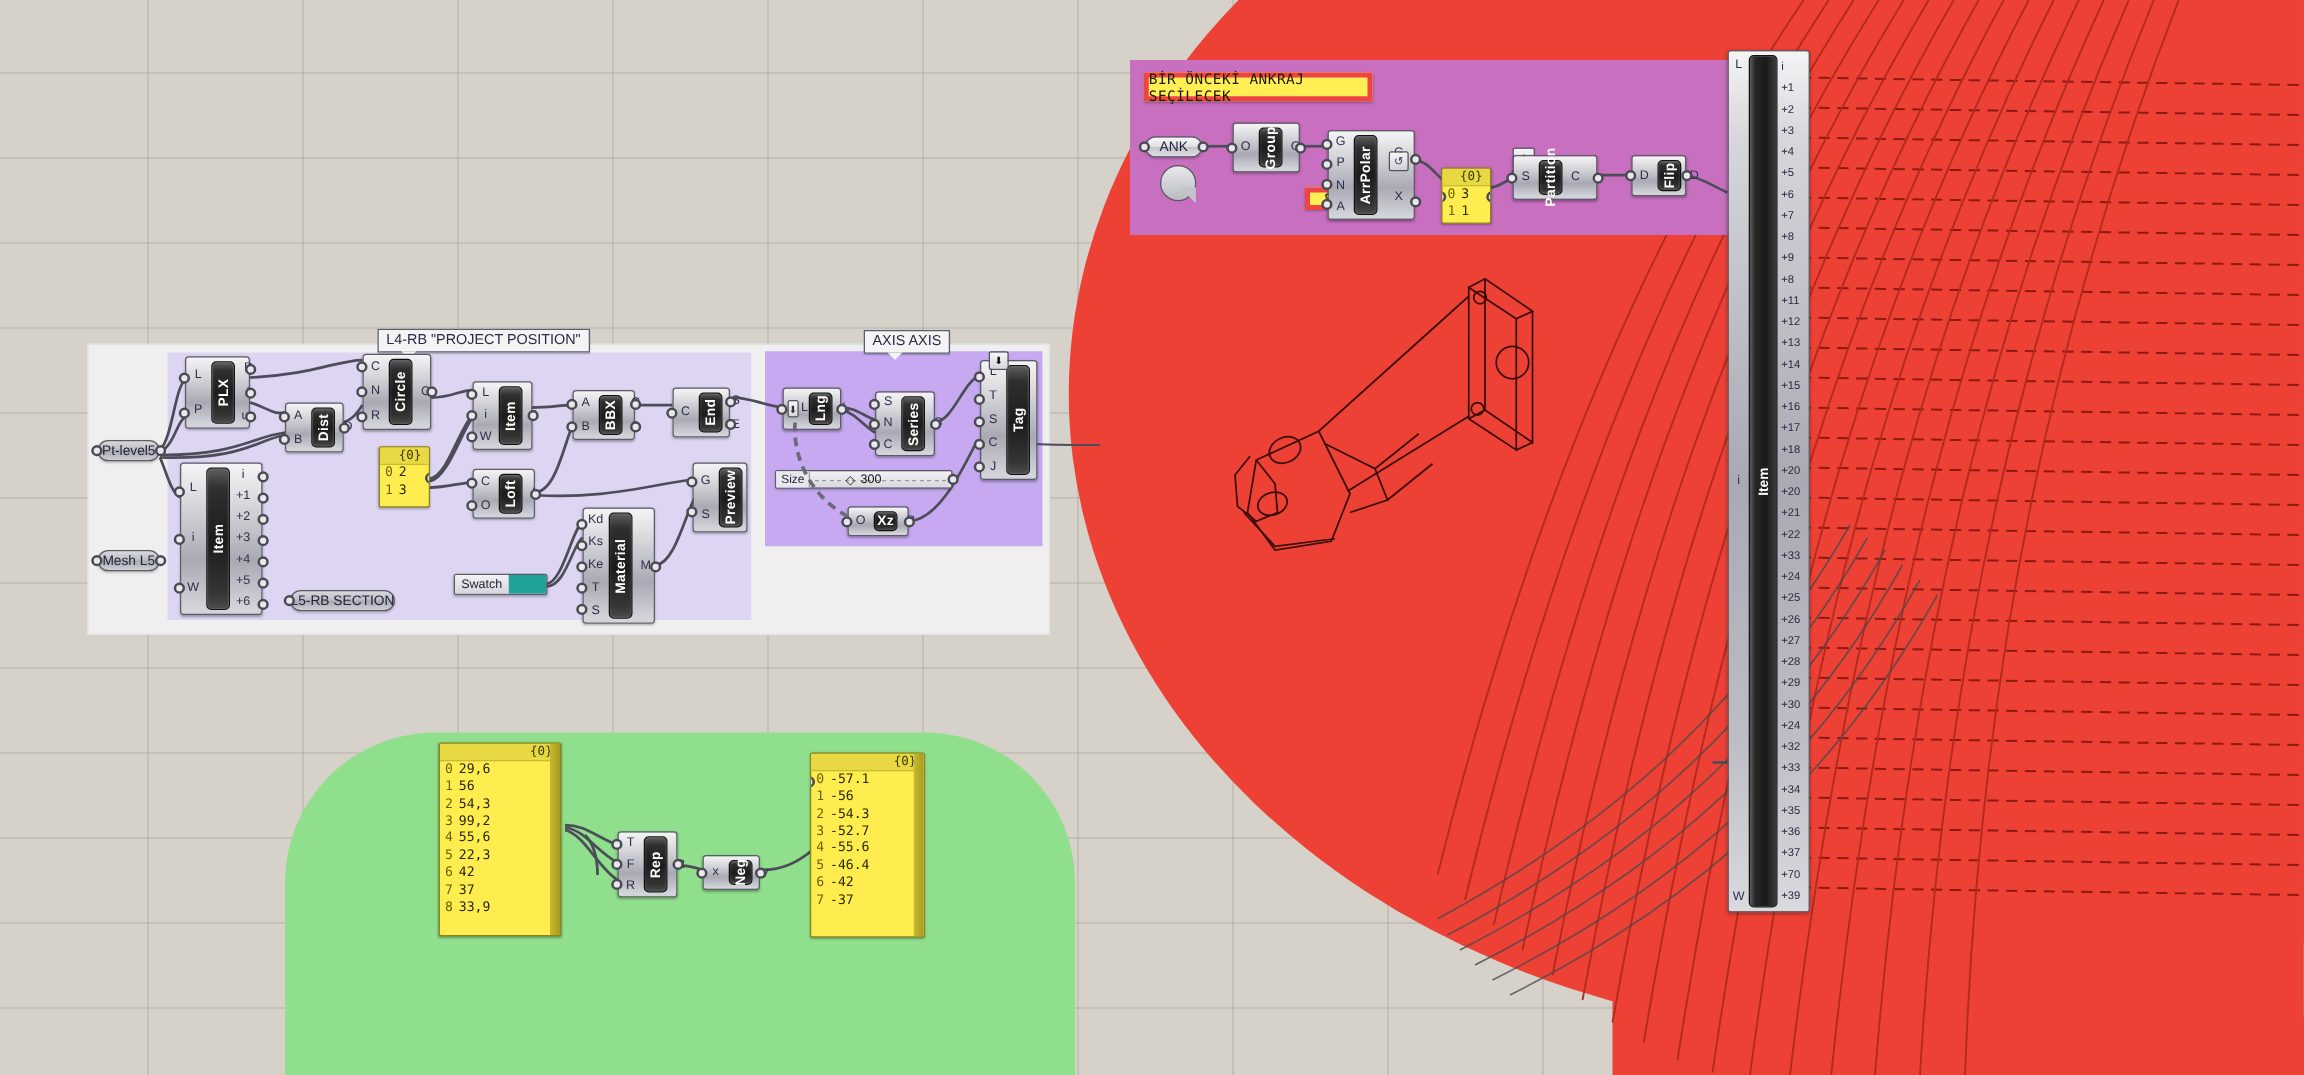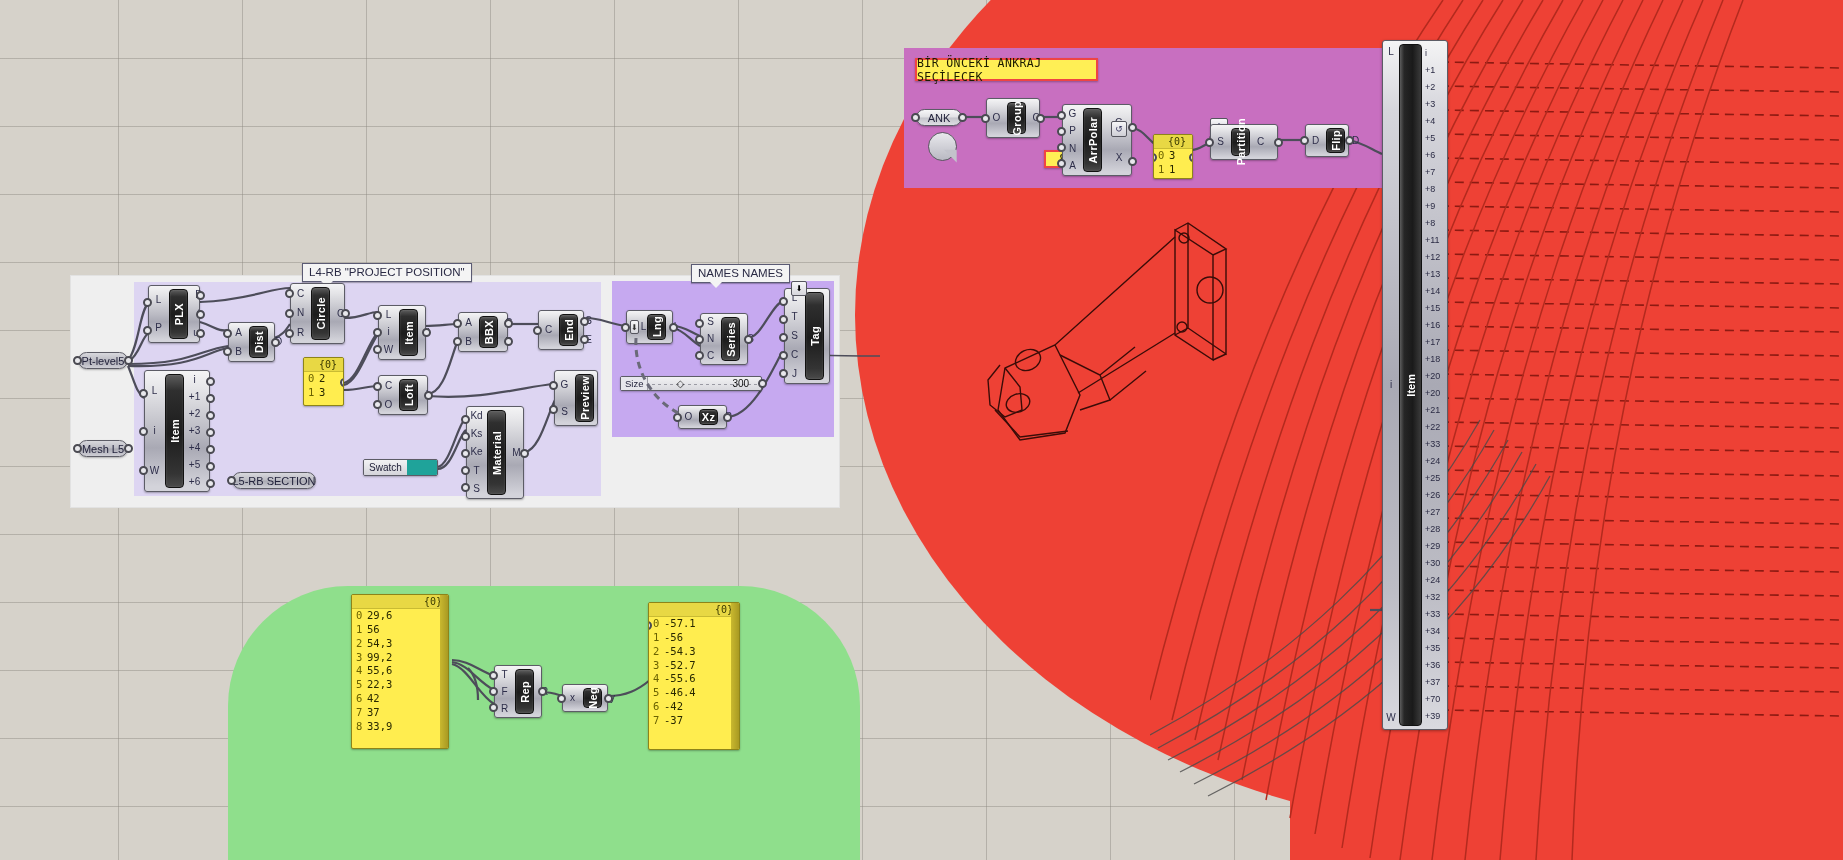--- a/index.html
+++ b/index.html
@@ -122,40 +122,40 @@
   .panel .hdr{background:#e8d844;text-align:right;padding:1px 6px 1px 0;font-size:10px;color:#3a3a00;border-bottom:1px solid #c9bb33;}
   .panel .row{display:flex;line-height:1.32;}
   .panel .row .idx{width:15px;color:#6a6200;padding-left:4px;box-sizing:border-box;}
   .panel .row .val{flex:1;}
   .panel.scroll:after{
     content:"";position:absolute;right:0;top:0;width:8px;height:100%;
     background:linear-gradient(to right,#c9b82f,#a99a22);
   }
   
   .note{
-    position:absolute;background:#ffef55;border:2px solid #ef4444;
+    position:absolute;background:#ffef55;border:4px solid #ef4444;
     font-family:"DejaVu Sans Mono", monospace;font-size:11.5px;color:#1c1c00;
     display:flex;align-items:center;justify-content:center;letter-spacing:.4px;
     box-shadow:0 1px 2px rgba(0,0,0,.3);box-sizing:border-box;
   }
   
   .slider{
     position:absolute;box-sizing:border-box;height:15px;
     background:linear-gradient(to bottom,#f2f2f4,#d9d9de);
     border:1px solid #5c5c66;border-radius:2px;display:flex;align-items:center;
     font-size:9.5px;color:#22223a;box-shadow:0 1px 2px rgba(0,0,0,.25);
   }
   .slider .lbl{padding:0 4px;border-right:1px solid #9d9da6;height:100%;display:flex;align-items:center;background:#e7e7ec;}
   .slider .track{flex:1;position:relative;height:100%;display:flex;align-items:center;}
   .slider .track .dashes{
     position:absolute;left:4px;right:4px;top:50%;height:1px;
     background:repeating-linear-gradient(to right,#9a9aa3 0 3px,transparent 3px 6px);
   }
   .slider .track .grip{position:absolute;left:28px;font-size:10px;color:#333;}
-  .slider .track .valu{position:absolute;left:40px;font-size:10px;color:#111;margin-left:44px;}
+  .slider .track .valu{position:absolute;left:40px;font-size:10px;color:#111;}
   
   .swatch-comp{
     position:absolute;box-sizing:border-box;height:17px;display:flex;
     border:1px solid #5c5c66;border-radius:2px;overflow:hidden;
     box-shadow:0 1px 2px rgba(0,0,0,.25);
   }
   .swatch-comp .nm{background:linear-gradient(to bottom,#f2f2f4,#d4d4da);font-size:10px;color:#22223a;display:flex;align-items:center;padding:0 5px;}
   .swatch-comp .sw{width:32px;background:#1fa39a;}
   
   #item-list{
@@ -294,21 +294,21 @@
     </g>
   </svg>
 
 
   <div class="gh-group" id="group-outer"></div>
   <div class="gh-group" id="group-l4"></div>
   <div class="gh-group" id="group-axis"></div>
   <div class="gh-group" id="group-ank"></div>
 
   <div class="group-tag" style="left:302px;top:263px;">L4-RB "PROJECT POSITION"</div>
-  <div class="group-tag" style="left:691px;top:264px;">NAMES NAMES</div>
+  <div class="group-tag" style="left:691px;top:264px;">AXIS AXIS</div>
 
   <svg id="wires" viewBox="0 0 1843 860">
     <g class="wire">
 
       <path d="M128 360 C 138 350, 140 310, 148 304"></path>
       <path d="M128 362 C 140 355, 142 336, 148 334"></path>
 
       <path d="M128 364 C 190 364, 200 350, 228 346"></path>
       <path d="M128 366 C 195 368, 205 352, 228 348"></path>
 

